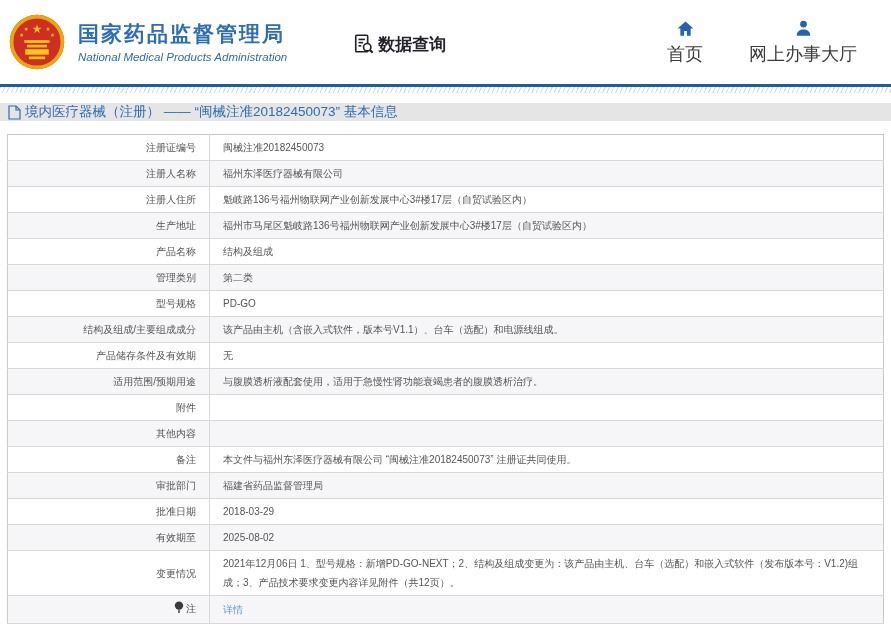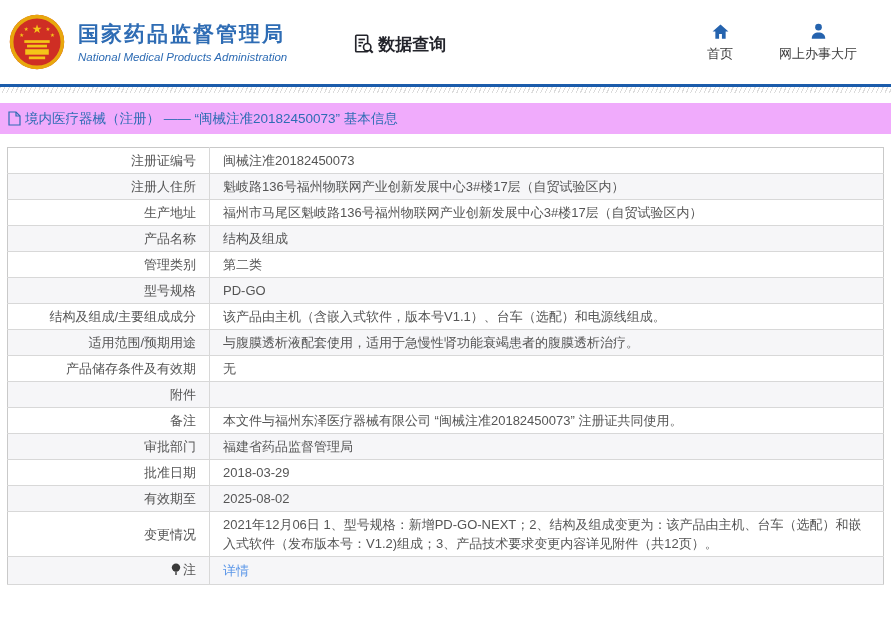--- a/index.html
+++ b/index.html
@@ -18,43 +18,43 @@
   .emblem{width:58px;height:58px;flex:0 0 auto;}
   .org-names{margin-left:12px;}
   .org-zh{font-size:21px;font-weight:bold;color:#2e6cb4;letter-spacing:2px;line-height:28px;}
   .org-en{font-size:11.5px;color:#2e6cb4;line-height:15px;margin-top:2px;font-style:italic;}
   .section-block{display:flex;align-items:center;margin-left:66px;margin-top:4px;}
   .section-block svg{width:22px;height:22px;}
   .section-label{font-size:17px;font-weight:600;color:#23242b;margin-left:3px;}
   .header-spacer{flex:1;}
   .nav-item{display:flex;flex-direction:column;align-items:center;margin-left:46px;cursor:pointer;}
   .nav-item svg{width:19px;height:19px;}
-  .nav-label{font-size:13px;color:#3c3c3c;margin-top:4px;white-space:nowrap;}
+  .nav-label{font-size:18px;color:#3c3c3c;margin-top:4px;white-space:nowrap;}
   
   .blue-rule{height:3px;background:#1b5cab;}
   .hatch-strip{
     height:6px;
     background:repeating-linear-gradient(115deg,#dcdcdc 0 1px,#ffffff 1px 4px);
   }
   
   .title-bar{
-    margin-top:10px;height:31px;display:flex;align-items:center;
-    background:#f0abfc;padding:0 8px;
+    margin-top:10px;height:18px;display:flex;align-items:center;
+    background:#e5e5e5;padding:0 8px;
   }
   .doc-icon{width:13px;height:15px;margin-right:4px;flex:0 0 auto;}
   .title-text{font-size:13.5px;color:#2e6cb4;}
   
   .table-wrap{margin:13px 7px 0 7px;}
   table.info{
     width:100%;border-collapse:collapse;table-layout:fixed;
     border:1px solid #c9c9c9;
   }
   table.info tr{border-bottom:1px solid #d8d8d8;}
   table.info tr:nth-child(even){background:#f6f6f8;}
-  td{font-size:13px;line-height:19px;color:#555;vertical-align:middle;}
+  td{font-size:10px;line-height:19px;color:#555;vertical-align:middle;}
   td.label-cell{
     width:184px;text-align:right;padding:3px 13px 3px 4px;
     border-right:1px solid #d8d8d8;white-space:nowrap;
   }
   td.value-cell{padding:3px 14px 3px 13px;word-break:break-all;}
   td.value-cell a{color:#5a96e8;text-decoration:none;margin-top:36px;}
   .balloon-icon{display:inline-block;vertical-align:-2px;margin-right:1px;}
   .balloon-icon svg{width:12px;height:13px;}
 </style>
 </head>
@@ -123,20 +123,24 @@
 </div>
 
 <div class="table-wrap">
   <table class="info">
     <tbody>
         <tr>
           <td class="label-cell">注册证编号</td>
           <td class="value-cell">闽械注准20182450073</td>
         </tr>
         <tr>
+          <td class="label-cell">注册人名称</td>
+          <td class="value-cell">福州东泽医疗器械有限公司</td>
+        </tr>
+        <tr>
           <td class="label-cell">注册人住所</td>
           <td class="value-cell">魁岐路136号福州物联网产业创新发展中心3#楼17层（自贸试验区内）</td>
         </tr>
         <tr>
           <td class="label-cell">生产地址</td>
           <td class="value-cell">福州市马尾区魁岐路136号福州物联网产业创新发展中心3#楼17层（自贸试验区内）</td>
         </tr>
         <tr>
           <td class="label-cell">产品名称</td>
           <td class="value-cell">结构及组成</td>
@@ -147,29 +151,33 @@
         </tr>
         <tr>
           <td class="label-cell">型号规格</td>
           <td class="value-cell">PD-GO</td>
         </tr>
         <tr>
           <td class="label-cell">结构及组成/主要组成成分</td>
           <td class="value-cell">该产品由主机（含嵌入式软件，版本号V1.1）、台车（选配）和电源线组成。</td>
         </tr>
         <tr>
+          <td class="label-cell">产品储存条件及有效期</td>
+          <td class="value-cell">无</td>
+        </tr>
+        <tr>
           <td class="label-cell">适用范围/预期用途</td>
           <td class="value-cell">与腹膜透析液配套使用，适用于急慢性肾功能衰竭患者的腹膜透析治疗。</td>
         </tr>
         <tr>
-          <td class="label-cell">产品储存条件及有效期</td>
-          <td class="value-cell">无</td>
-        </tr>
-        <tr>
           <td class="label-cell">附件</td>
+          <td class="value-cell"></td>
+        </tr>
+        <tr>
+          <td class="label-cell">其他内容</td>
           <td class="value-cell"></td>
         </tr>
         <tr>
           <td class="label-cell">备注</td>
           <td class="value-cell">本文件与福州东泽医疗器械有限公司 “闽械注准20182450073” 注册证共同使用。</td>
         </tr>
         <tr>
           <td class="label-cell">审批部门</td>
           <td class="value-cell">福建省药品监督管理局</td>
         </tr>

